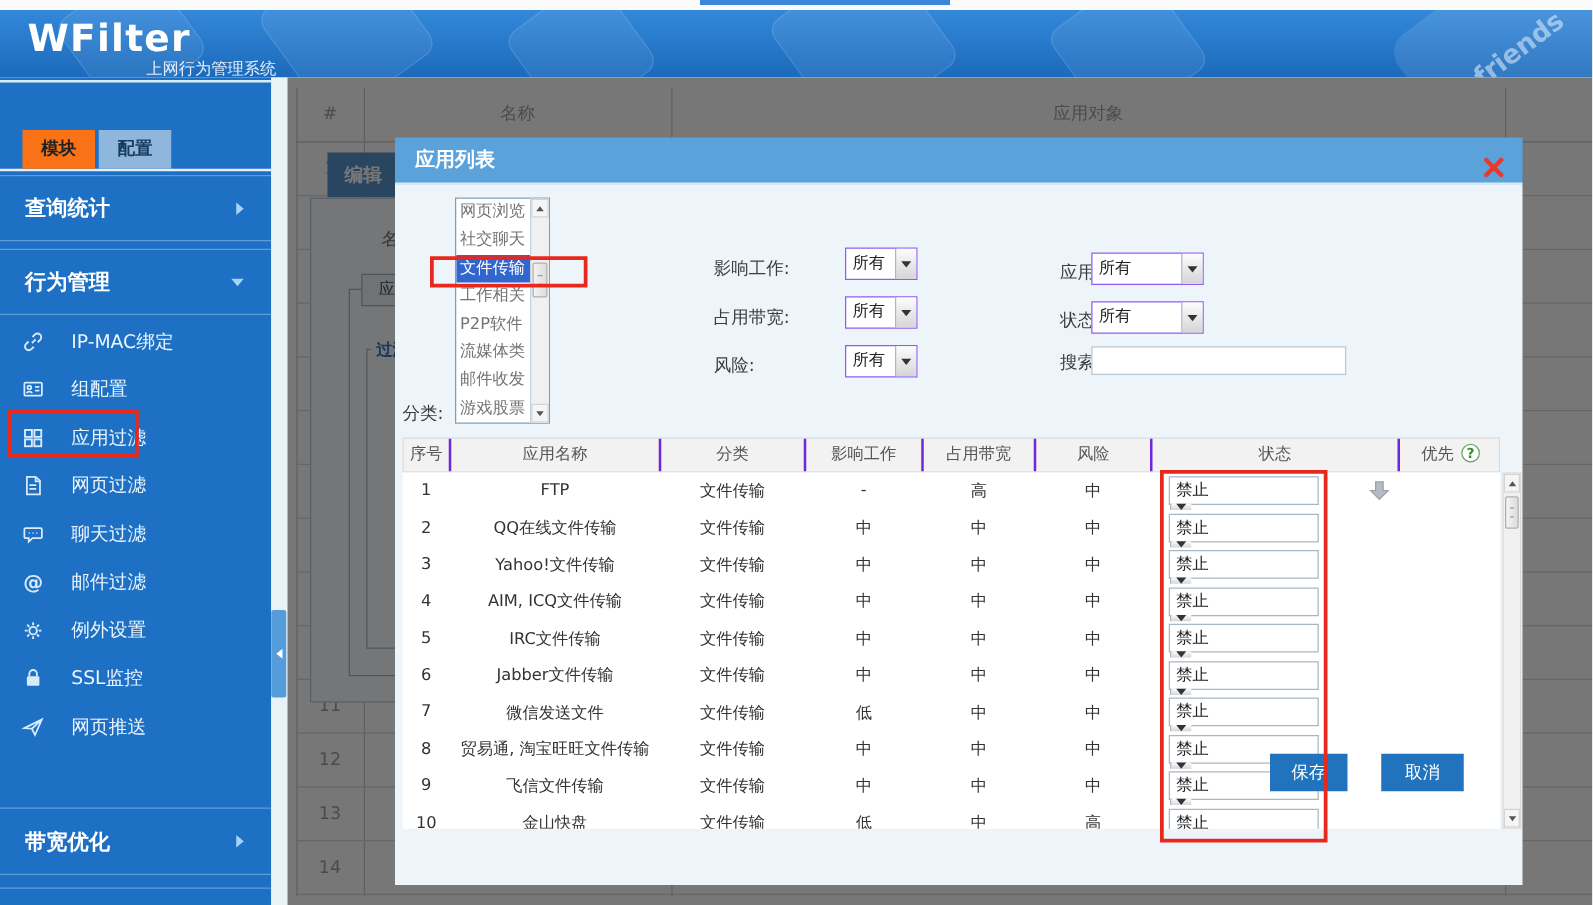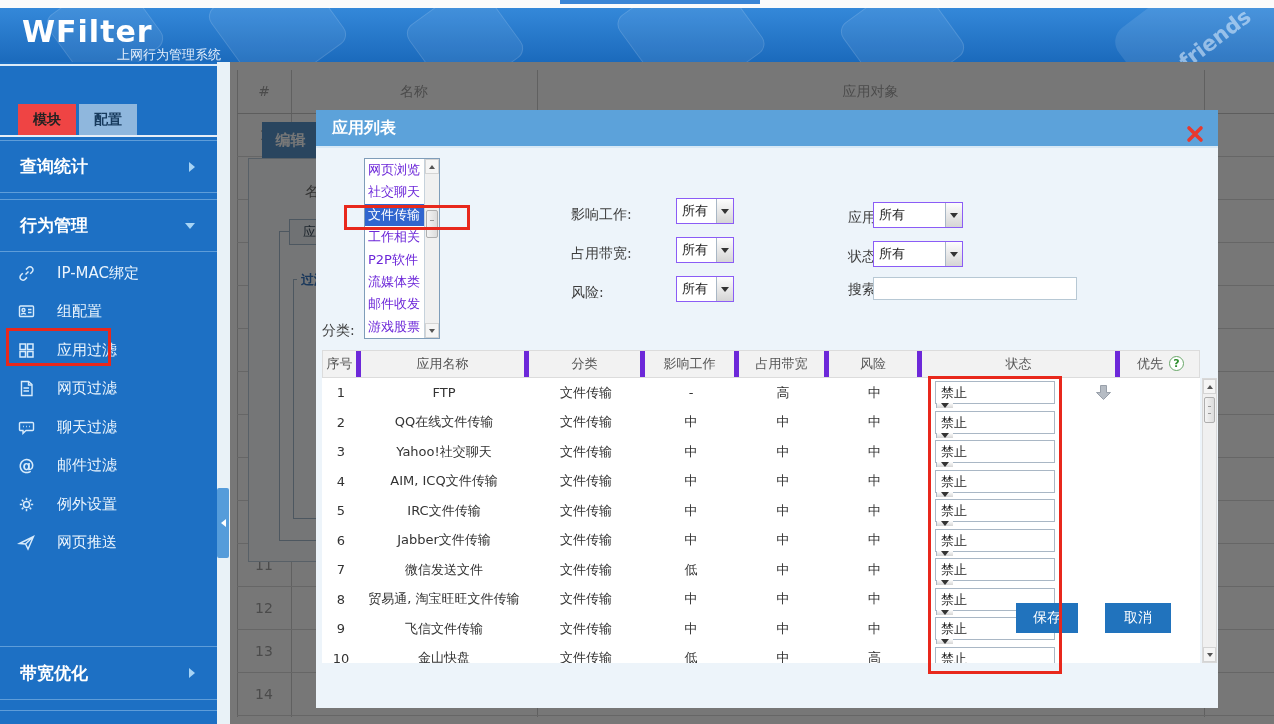--- a/index.html
+++ b/index.html
@@ -21,21 +21,21 @@
   .logo { position:absolute; left:22px; top:6px; color:#fff; font-size:30px; font-weight:bold; letter-spacing:1px; }
   .subtitle { position:absolute; left:117px; top:38px; color:#e3eefb; font-size:13px; }
 
   
   .sidebar { position:absolute; left:0; top:62px; width:217px; height:662px; background:#1d70c4; }
   .sidebar::before { content:""; position:absolute; left:0; top:2px; width:100%; height:2px; background:#dcebf8; }
   .side-tabs { position:absolute; left:0; top:42px; width:100%; height:33px;
                border-bottom:2px solid #e7eef7; padding-left:18px; display:flex; }
   .side-tab { height:31px; line-height:31px; padding:0 15px; font-size:14px; font-weight:bold;
               background:#8fb7dd; color:#173a5d; margin-right:3px; cursor:pointer; }
-  .side-tab.active { background:#ef4444; color:#222; }
+  .side-tab.active { background:#f97316; color:#222; }
   .side-section { position:absolute; left:0; width:100%; height:53px;
                   border-top:1px solid #5e9dd9; border-bottom:1px solid #5e9dd9;
                   color:#fff; font-size:17px; font-weight:bold;
                   display:flex; align-items:center; justify-content:space-between;
                   padding:0 22px 0 20px; cursor:pointer; }
   .tri-r { width:0; height:0; border-top:5px solid transparent; border-bottom:5px solid transparent; border-left:6px solid #a7d4f5; }
   .tri-dn { width:0; height:0; border-left:5px solid transparent; border-right:5px solid transparent; border-top:6px solid #a7d4f5; }
   .side-menu { position:absolute; left:0; top:192px; width:100%; }
   .menu-item { height:38.5px; display:flex; align-items:center; gap:21px;
                padding-left:17px; color:#eaf4fd; font-size:15px; cursor:pointer; }
@@ -73,21 +73,21 @@
   .modal { position:absolute; left:316px; top:110px; width:902px; height:598px; z-index:10; }
   .modal-title { position:relative; height:38px; background:#5ca2da; border-bottom:2px solid #d8e9f6;
                  color:#fff; font-size:16px; font-weight:bold; line-height:36px; padding-left:16px; }
   .close { position:absolute; right:14px; top:10px; width:18px; height:18px; cursor:pointer; }
   .modal-body { position:absolute; left:0; top:38px; width:902px; height:560px; background:#edf4fa; }
 
   .cat-label { position:absolute; left:6px; top:174px; font-size:14px; color:#3c3c3c; }
   .listbox { position:absolute; left:48px; top:10px; width:76px; height:181px; background:#fff;
              border:1px solid #7f9db9; display:flex; }
   .lb-items { flex:1; overflow:hidden; }
-  .lb-item { height:22.4px; line-height:22.4px; font-size:13px; color:#6d28d9; padding-left:3px;
+  .lb-item { height:22.4px; line-height:22.4px; font-size:13px; color:#737373; padding-left:3px;
              white-space:nowrap; cursor:pointer; }
   .lb-item.sel { background:#3166cf; color:#fff; }
   .lb-scroll { width:15px; border-left:1px solid #c6d2dc; background:#f0f0f0;
                display:flex; flex-direction:column; }
   .sb-btn { height:15px; background:#f5f5f5; border:1px solid #d4d4d4;
             display:flex; align-items:center; justify-content:center; flex:none; cursor:pointer; }
   .sb-tri-u { width:0; height:0; border-left:3.5px solid transparent; border-right:3.5px solid transparent; border-bottom:4.5px solid #555; }
   .sb-tri-d { width:0; height:0; border-left:3.5px solid transparent; border-right:3.5px solid transparent; border-top:4.5px solid #555; }
   .sb-thumb { margin:2px 1px; height:28px; background:linear-gradient(90deg,#f4f4f4,#dcdcdc);
               border:1px solid #aeaeae; border-radius:2px; position:relative; cursor:grab; }
@@ -102,21 +102,21 @@
   .xsel-btn { width:17px; border-left:1px solid #a9b7c5; background:linear-gradient(#fdfdfd,#d5d5d5);
               display:flex; align-items:center; justify-content:center; }
   .tri-d { width:0; height:0; border-left:4px solid transparent; border-right:4px solid transparent; border-top:5px solid #333; }
   .search-input { position:absolute; left:557px; top:129px; width:204px; height:23px;
               border:1px solid #b7c8d4; background:#fff; font-size:13px; padding:0 4px; }
 
   
   .mtable-head { position:absolute; left:6px; top:202px; width:878px; height:28px; background:#f2f2f2;
                  border:1px solid #dcdcdc; display:flex; }
   .mth { height:26px; line-height:26px; text-align:center; font-size:13px; color:#555;
-         border-right:5px solid #6d28d9; flex:none; }
+         border-right:2px solid #6d28d9; flex:none; }
   .mth:last-child { border-right:none; }
   .help { display:inline-block; width:15px; height:15px; border:1px solid #6aa86a; border-radius:50%;
           color:#2f8f2f; font-size:11px; font-weight:bold; line-height:13px; text-align:center;
           margin-left:6px; vertical-align:1px; background:#fff; cursor:pointer; }
   .mtable-body { position:absolute; left:6px; top:230px; width:878px; height:285px; background:#fff; overflow:hidden; }
   .m-row { position:relative; height:29.5px; display:flex; align-items:center; }
   .mc { flex:none; text-align:center; font-size:13px; color:#333; }
   .c0{width:38px}.c1{width:168px}.c2{width:116px}.c3{width:94px}.c4{width:90px}.c5{width:93px}.c6{width:198px}.c7{width:81px}
   .msel { width:120px; height:23px; margin-left:14px; background:#fff; border:1px solid #a9b7c5;
           display:flex; text-align:left; cursor:pointer;flex-direction:column; }
@@ -217,20 +217,27 @@
         <span>邮件过滤</span>
       </div>
       <div class="menu-item">
         <svg viewBox="0 0 19 19" fill="none" stroke="#d8ebfb" stroke-width="1.5">
             <circle cx="9.5" cy="9.5" r="3"></circle>
             <path d="M9.5 2.8v2.3M9.5 13.9v2.3M2.8 9.5h2.3M13.9 9.5h2.3M4.8 4.8l1.6 1.6M12.6 12.6l1.6 1.6M14.2 4.8l-1.6 1.6M6.4 12.6l-1.6 1.6"></path>
           </svg>
         <span>例外设置</span>
       </div>
       <div class="menu-item">
+        <svg viewBox="0 0 19 19">
+            <rect x="4.5" y="8" width="10" height="7.5" rx="1" fill="#d8ebfb"></rect>
+            <path d="M6.5 8V6a3 3 0 016 0v2" fill="none" stroke="#d8ebfb" stroke-width="1.5"></path>
+          </svg>
+        <span>SSL监控</span>
+      </div>
+      <div class="menu-item">
         <svg viewBox="0 0 19 19" fill="none" stroke="#d8ebfb" stroke-width="1.4">
             <path d="M2.5 10.5L16.5 3.5 11 16l-2.5-5zM8.5 11l8-7.5"></path>
           </svg>
         <span>网页推送</span>
       </div>
     </nav>
 
     <div class="side-section" style="top:584px;height:54px">
       <span>带宽优化</span>
       <i class="tri-r"></i>
@@ -475,21 +482,21 @@
                 </span>
               </span>
             </span>
             <span class="mc c7">
               
             </span>
           </div>
 
           <div class="m-row">
             <span class="mc c0">3</span>
-            <span class="mc c1">Yahoo!社交聊天</span>
+            <span class="mc c1">Yahoo!文件传输</span>
             <span class="mc c2">文件传输</span>
             <span class="mc c3">中</span>
             <span class="mc c4">中</span>
             <span class="mc c5">中</span>
             <span class="mc c6">
               <span class="msel">
                 <span class="msel-val">禁止</span>
                 <span class="xsel-btn">
                   <i class="tri-d"></i>
                 </span>

